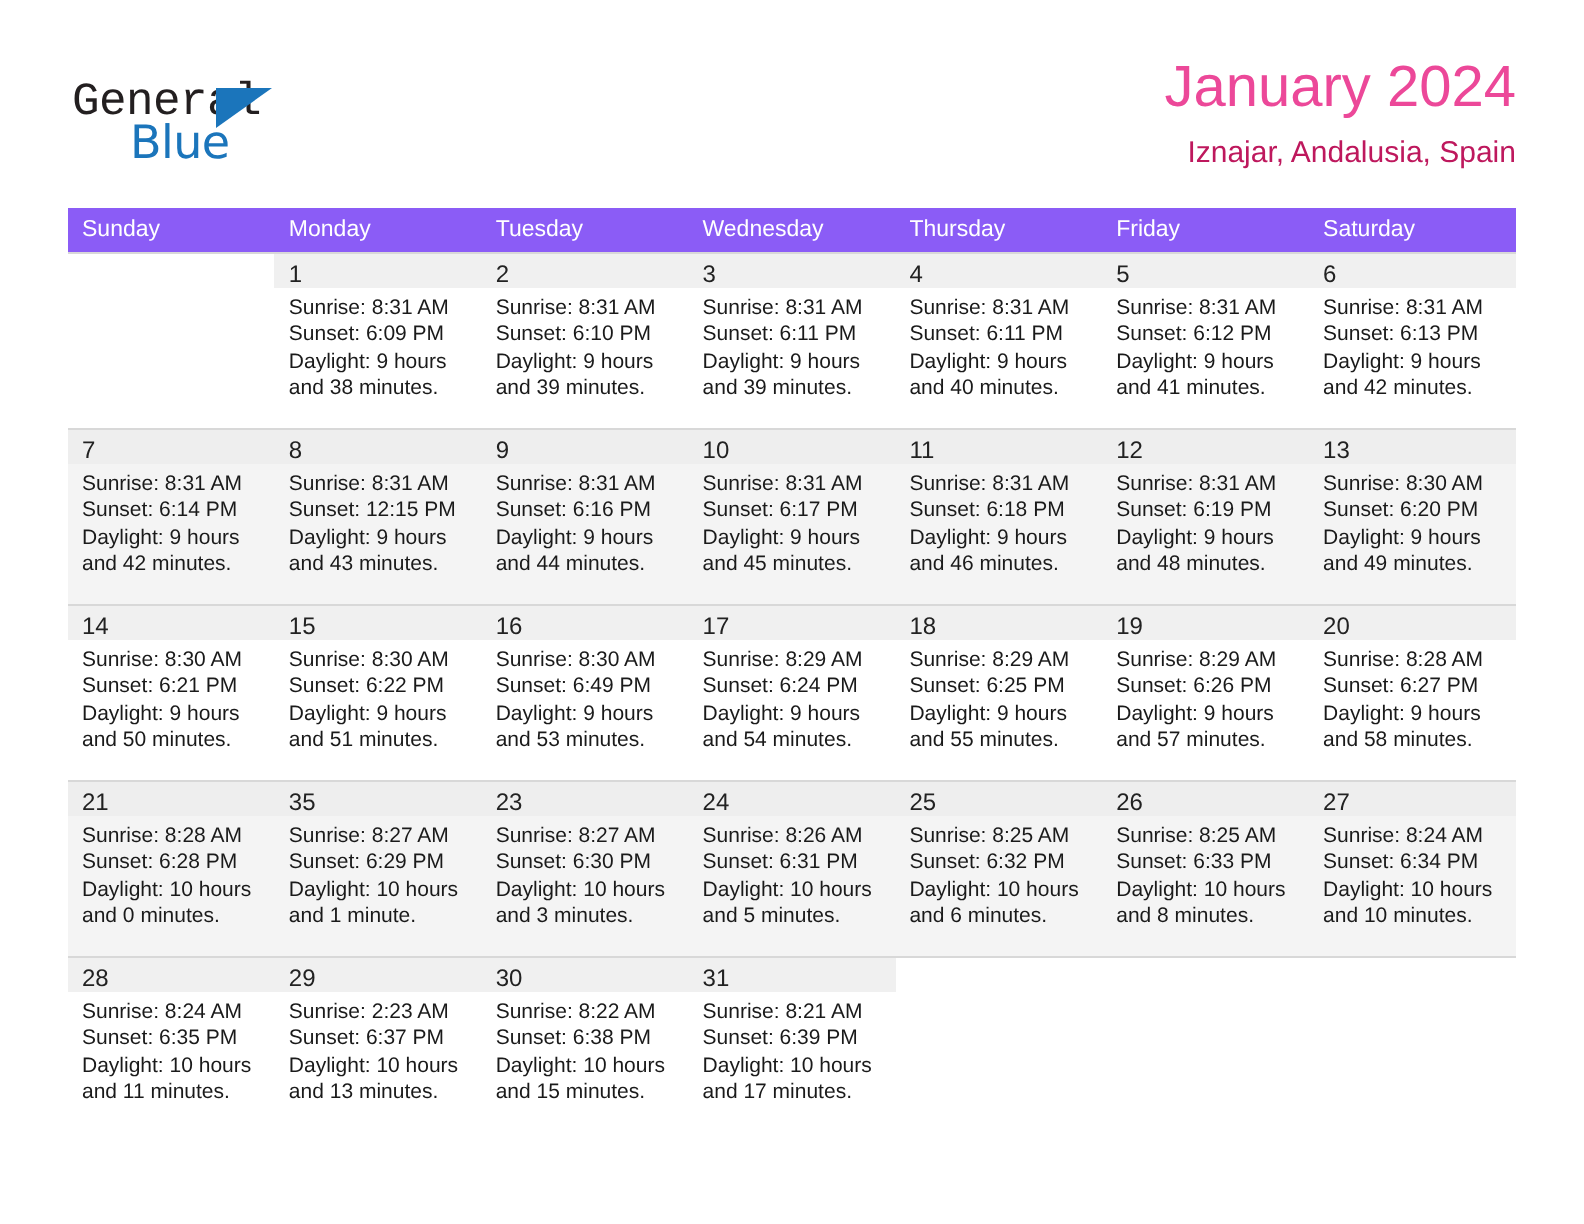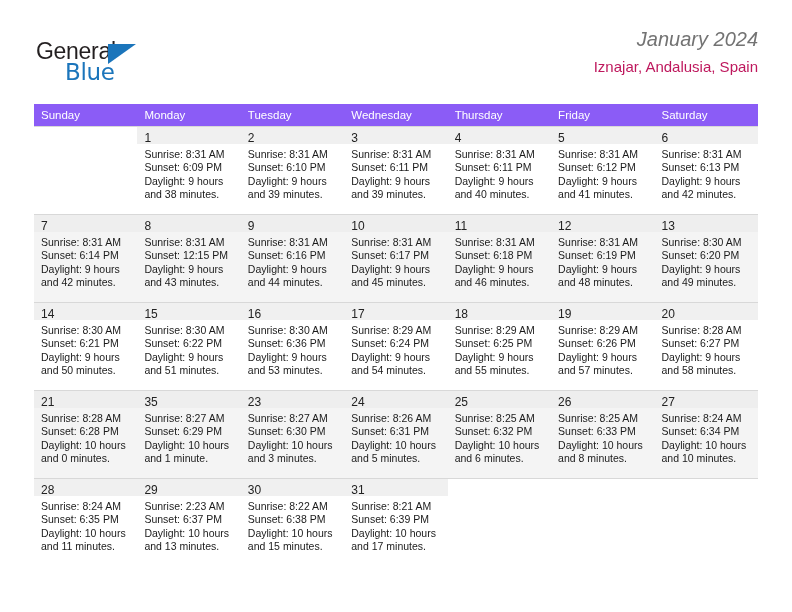--- a/index.html
+++ b/index.html
@@ -37,21 +37,21 @@
     height: 56px;
   }
   .logo-general {
     font-size: 23px;
     color: #231f20;
     letter-spacing: -0.3px;
     line-height: 1;
     position: absolute;
     left: 2px;
     top: 8px;
-    font-family: Liberation Sans, sans-serif;
+    font-family: Liberation Mono, monospace;
   }
   .logo-blue {
     font-size: 23px;
     color: #1b75bb;
     letter-spacing: -0.3px;
     line-height: 1;
     position: absolute;
     left: 31px;
     top: 29px;
     font-family: "DejaVu Sans", sans-serif;
@@ -66,27 +66,26 @@
     border-bottom: 20px solid transparent;
   }
 
   .title-block {
     position: absolute;
     right: 0;
     top: 0;
     text-align: right;
   }
   .cal-title {
-    font-size: 20px;
+    font-size: 29px;
     font-weight: normal;
-    color: #737373;
+    color: #ec4899;
     line-height: 1.15;
     margin: 0;
     letter-spacing: 0px;
-    font-style: italic;
   }
   .cal-subtitle {
     font-size: 15px;
     color: #be185d;
     margin-top: 7px;
     line-height: 1.2;
   }
 
   
   .calendar {
@@ -357,21 +356,21 @@
                 <div class="cell-line">Daylight: 9 hours</div>
                 <div class="cell-line">and 51 minutes.</div>
               </div>
             </div>
           </td>
           <td>
             <div class="cell-inner">
               <div class="daynum-bar"><span class="daynum">16</span></div>
               <div class="cell-body">
                 <div class="cell-line">Sunrise: 8:30 AM</div>
-                <div class="cell-line">Sunset: 6:36 PM</div>
+                <div class="cell-line">Sunset: 6:49 PM</div>
                 <div class="cell-line">Daylight: 9 hours</div>
                 <div class="cell-line">and 53 minutes.</div>
               </div>
             </div>
           </td>
           <td>
             <div class="cell-inner">
               <div class="daynum-bar"><span class="daynum">17</span></div>
               <div class="cell-body">
                 <div class="cell-line">Sunrise: 8:29 AM</div>

